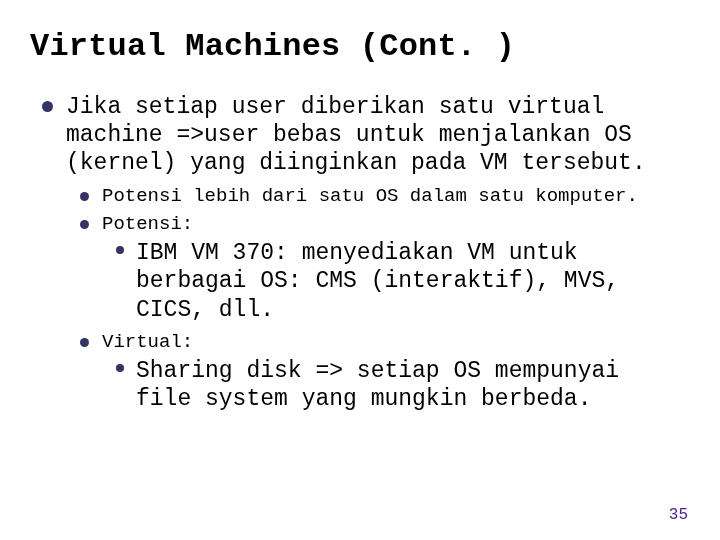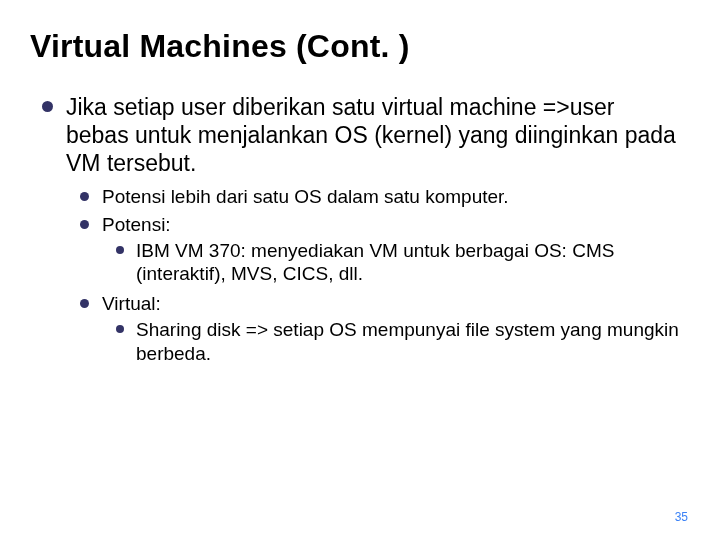--- a/index.html
+++ b/index.html
@@ -11,20 +11,21 @@
     font-family: Arial, Helvetica, sans-serif;
     color: #000;
     position: relative;
   }
   .slide {
     box-sizing: border-box;
     width: 720px;
     height: 540px;
     padding: 28px 40px 8px 30px;
     position: relative;
+    font-family: Liberation Mono, monospace;
   }
   .title {
     font-size: 32px;
     font-weight: bold;
     margin: 0 0 28px 0;
     letter-spacing: 0.2px;
   }
   ul.level1 {
     list-style: none;
     padding: 0 0 0 8px;
@@ -50,21 +51,21 @@
     margin-bottom: 4px;
   }
   ul.level3 {
     list-style: none;
     padding: 0 0 0 12px;
     margin: 2px 0 6px 0;
   }
   ul.level3 > li {
     position: relative;
     padding-left: 22px;
-    font-size: 19px;
+    font-size: 23px;
     line-height: 1.25;
     margin-bottom: 4px;
   }
   .bullet-l1::before,
   .bullet-l2::before,
   .bullet-l3::before {
     content: "";
     position: absolute;
     border-radius: 50%;
   }
@@ -86,22 +87,22 @@
     left: 2px;
     top: 7px;
     width: 8px;
     height: 8px;
     background: #333366;
   }
   .page-number {
     position: absolute;
     right: 32px;
     bottom: 16px;
-    font-size: 12px;
-    color: #3b82f6;
+    font-size: 16px;
+    color: #4c1d95;
     text-align: center;
   }
 </style>
 </head>
 <body>
 
 <div class="slide">
 
   <h1 class="title">Virtual Machines (Cont. )</h1>
 

